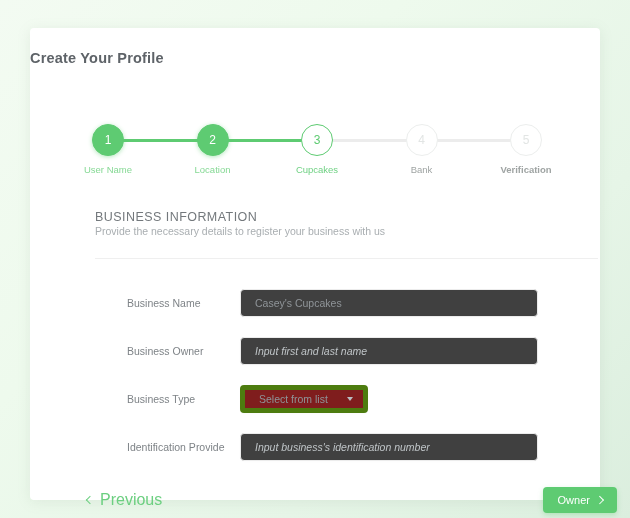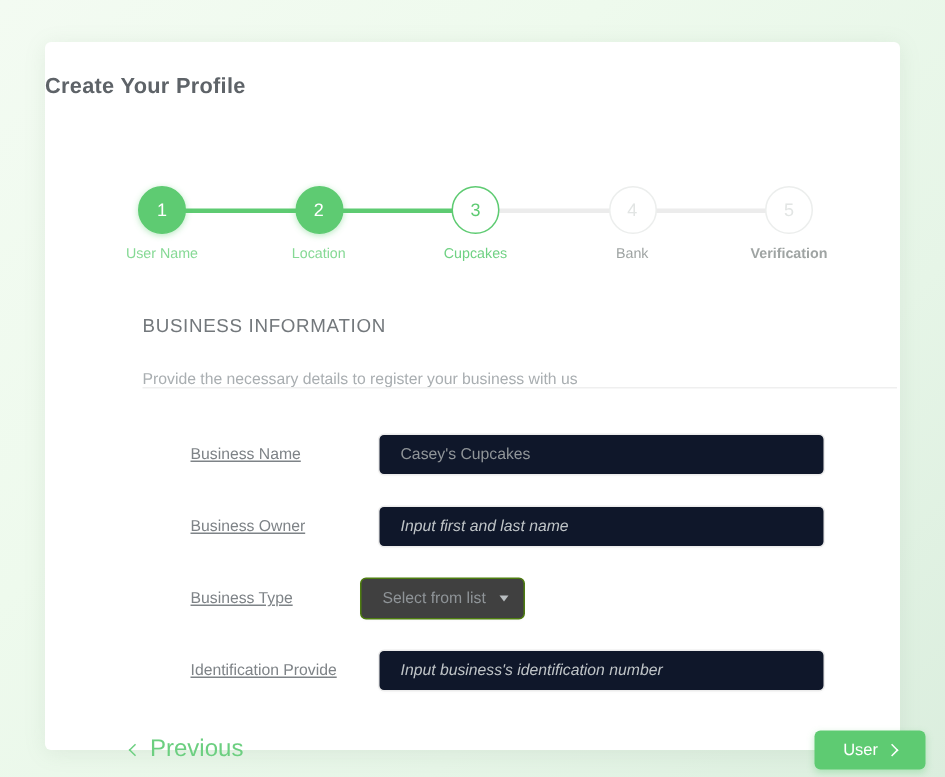--- a/index.html
+++ b/index.html
@@ -125,21 +125,21 @@
     position: absolute;
     left: 65px;
     top: 182px;
     font-size: 12.5px;
     color: #73787c;
     letter-spacing: 0.45px;
   }
   .section-sub {
     position: absolute;
     left: 65px;
-    top: 219px;
+    top: 197px;
     font-size: 10.5px;
     color: #a9aeb1;
   }
   .divider {
     position: absolute;
     left: 65px;
     top: 230px;
     width: 503px;
     height: 1px;
     background: #efefef;
@@ -165,52 +165,50 @@
   .form-row.r2 { top: 356px; }
   .form-row.r3 { top: 404px; }
 
   .field-label {
     width: 145px;
     flex: 0 0 145px;
     font-size: 10.5px;
     color: #7e8387;
     padding-left: 32px;
     box-sizing: border-box;
-    text-decoration: underline;
   }
 
   .field-input {
     flex: 0 0 auto;
     width: 298px;
     height: 28px;
     box-sizing: border-box;
     border: 1px solid #ececec;
     border-radius: 4px;
-    background: #0f172a;
+    background: #404040;
     display: flex;
     align-items: center;
     padding: 0 14px;
     font-size: 10.5px;
     color: #8f9498;
     box-shadow: 0 1px 2px rgba(0,0,0,0.015);
-    margin-left: 12px;
   }
   .field-input.placeholder {
     color: #bfc4c7;
     font-style: italic;
   }
 
   .field-select {
     flex: 0 0 auto;
-    width: 110px;
+    width: 128px;
     height: 28px;
     box-sizing: border-box;
-    border: 1px solid #4d7c0f;
+    border: 5px solid #4d7c0f;
     border-radius: 4px;
-    background: #404040;
+    background: #7f1d1d;
     display: flex;
     align-items: center;
     justify-content: space-between;
     padding: 0 10px 0 14px;
     font-size: 10.5px;
     color: #8f9498;
     box-shadow: 0 1px 2px rgba(0,0,0,0.02);
   }
   .chev {
     width: 0;
@@ -336,18 +334,18 @@
       </div>
 
     </div>
 
     <div class="prev-link">
       <span class="prev-chev"></span>
       <span>Previous</span>
     </div>
 
     <div class="next-button">
-      <span>User</span>
+      <span>Owner</span>
       <span class="next-chev"></span>
     </div>
 
   </div>
 </div>
 
 </body></html>

